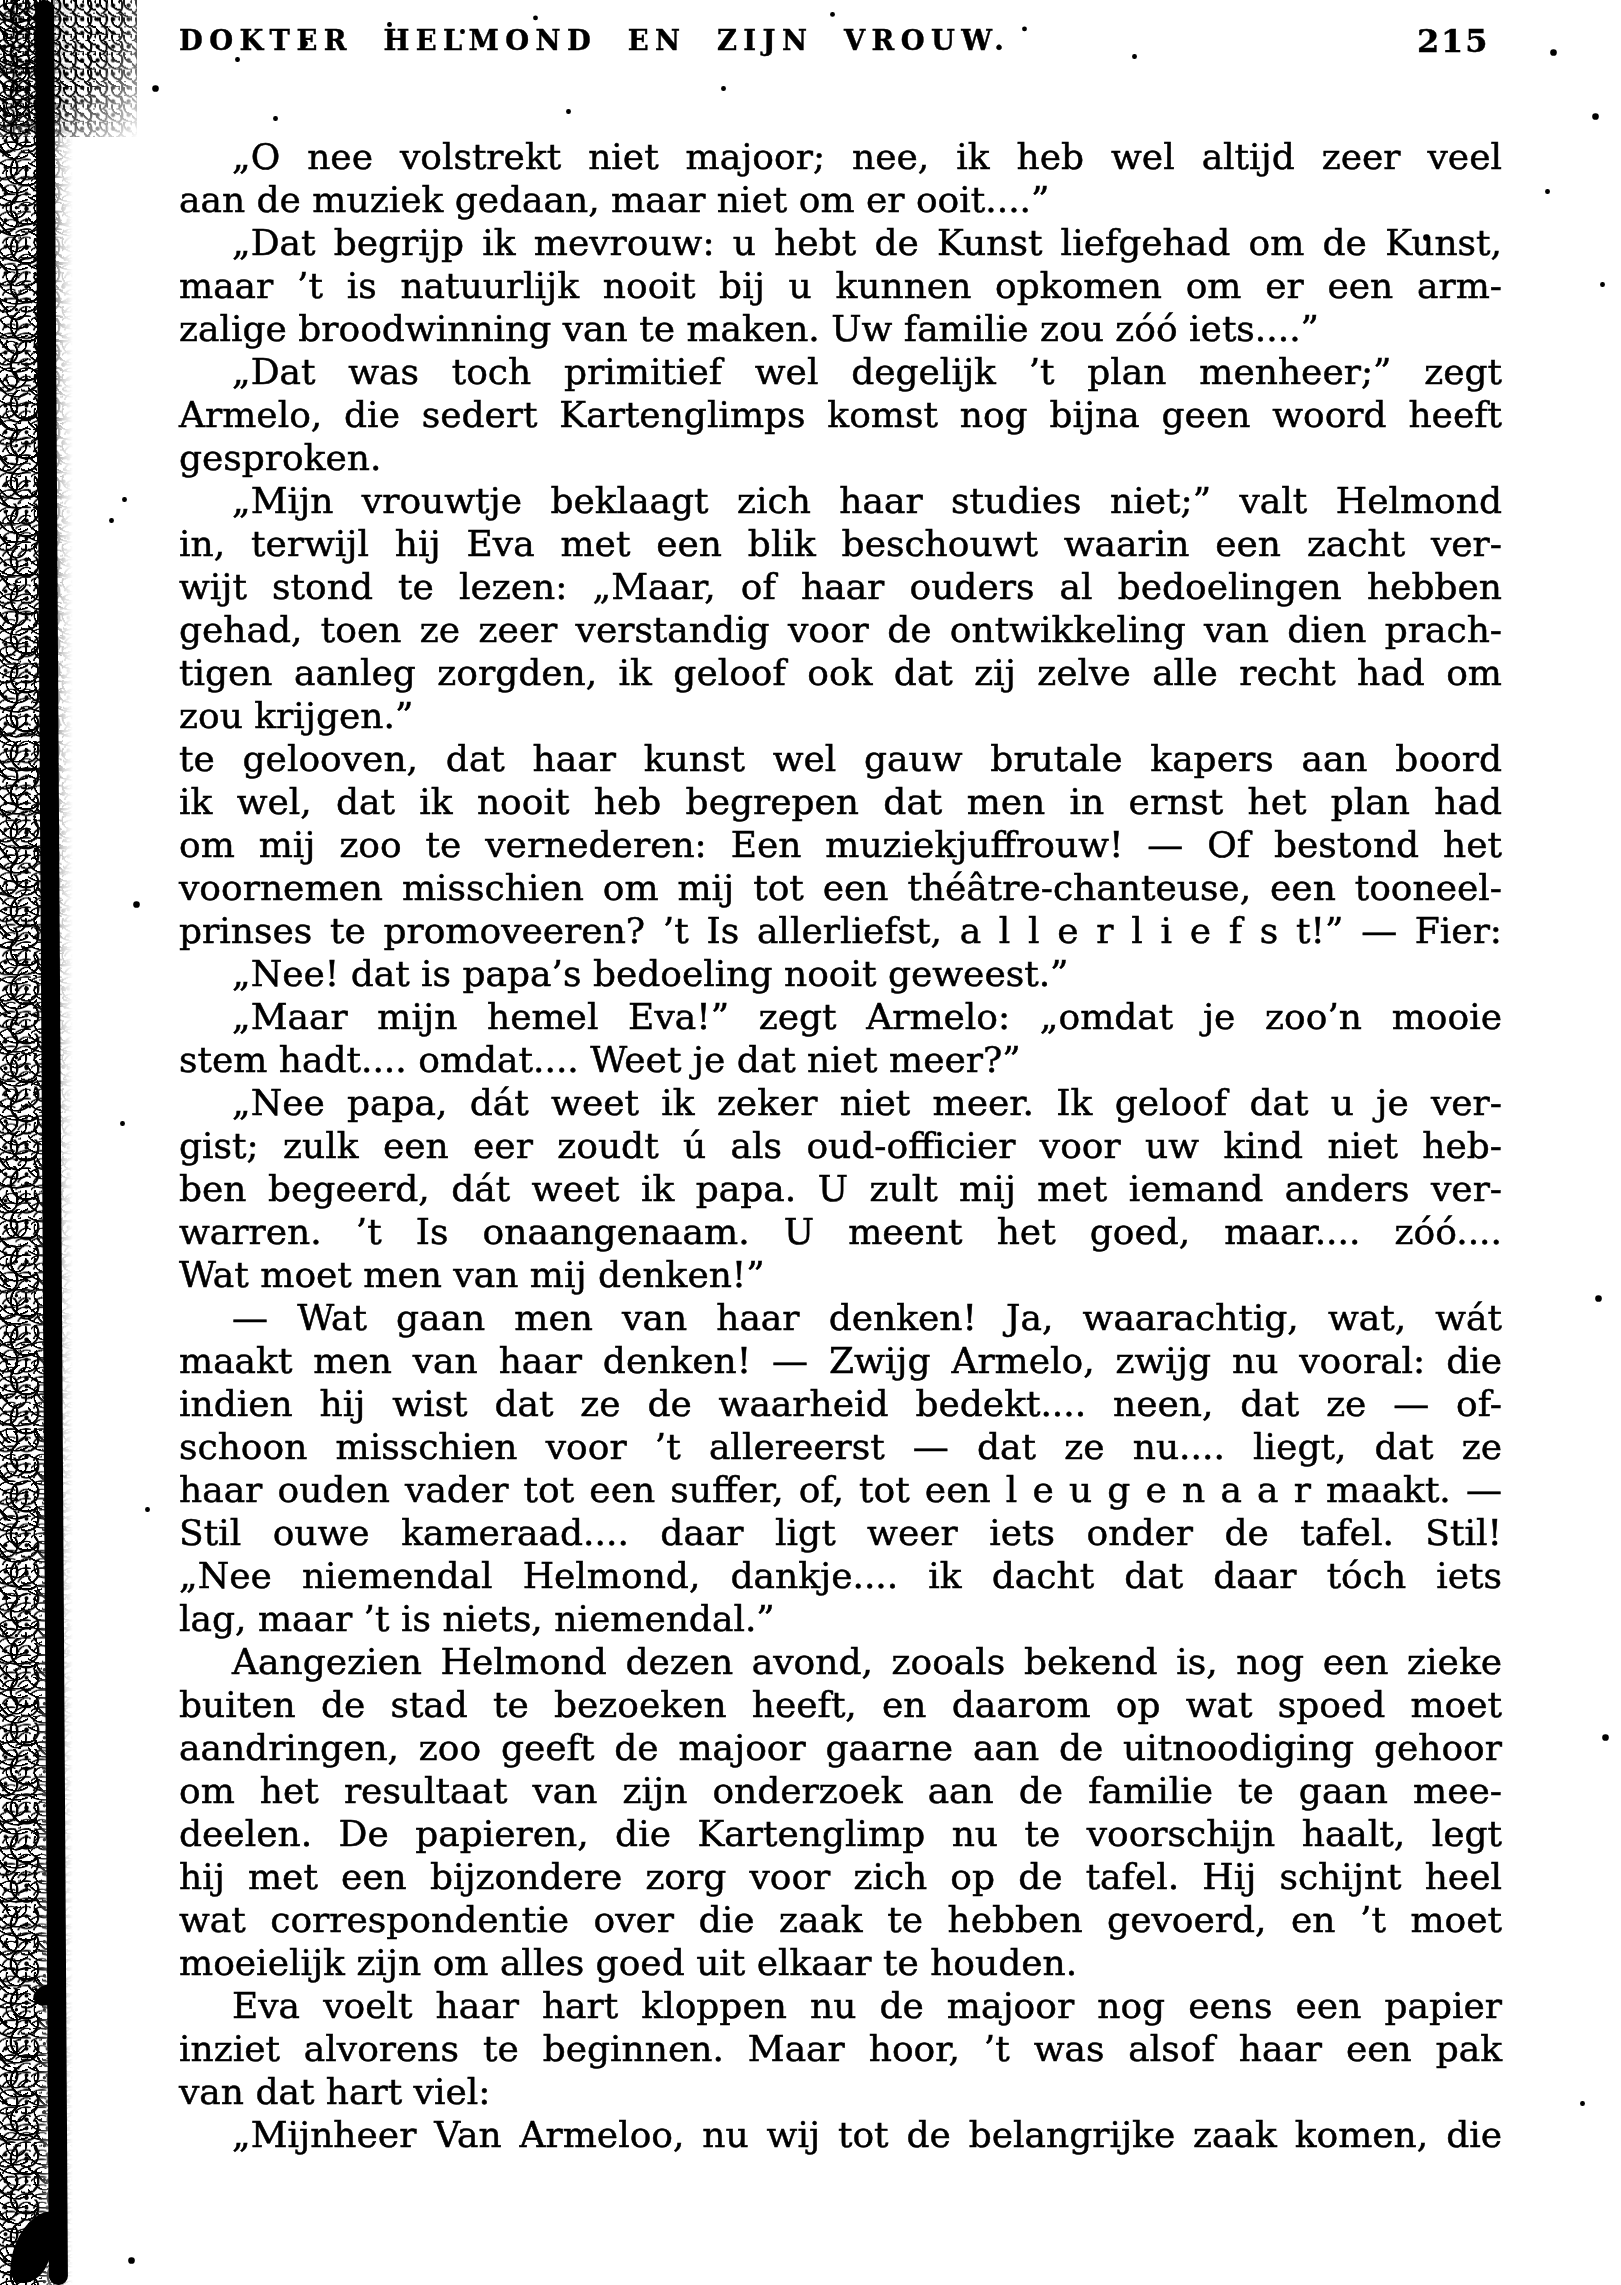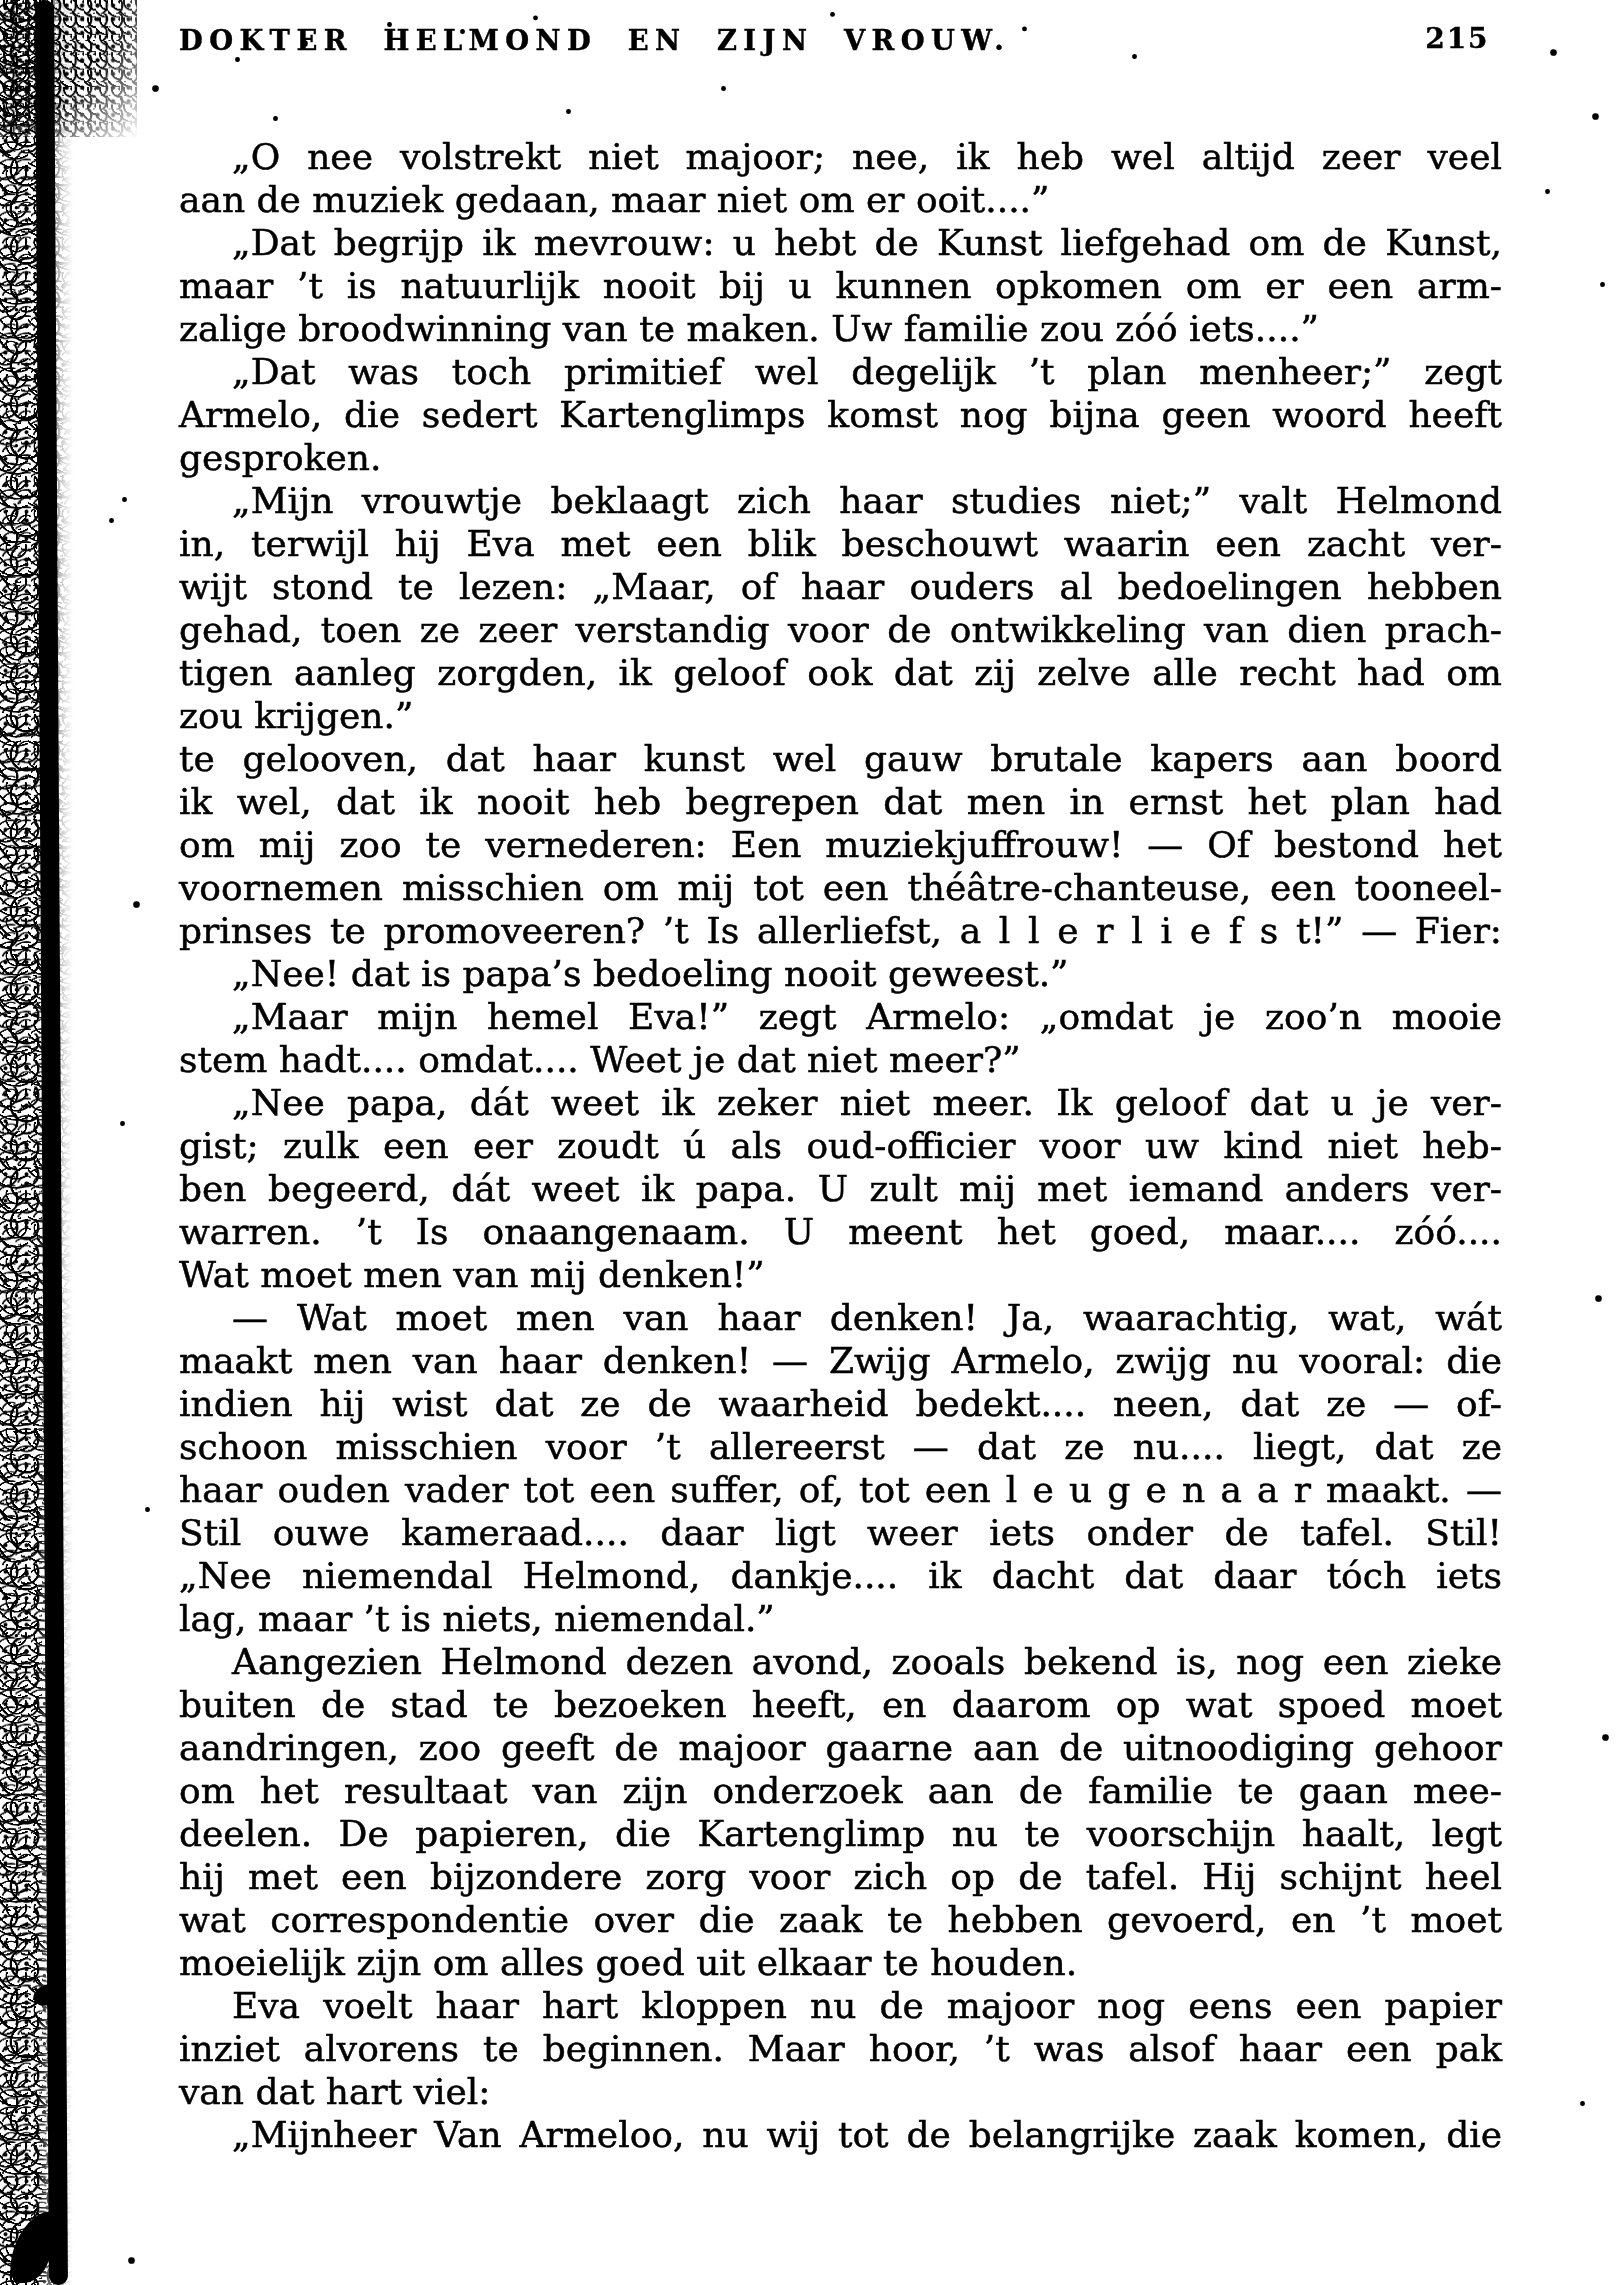--- a/index.html
+++ b/index.html
@@ -58,21 +58,21 @@
   .running-head{
     position:absolute;left:179px;top:24px;width:1323px;height:46px;
   }
   .head-title{
     position:absolute;left:0;right:0;top:0;
     font-size:27.4px;font-weight:bold;letter-spacing:6.4px;word-spacing:14.6px;
     -webkit-text-stroke:0.4px #000;
   }
   .head-page-number{
     position:absolute;right:12.8px;top:-1.8px;
-    font-size:28px;font-weight:bold;letter-spacing:1.8px;
+    font-size:32px;font-weight:bold;letter-spacing:1.8px;
     -webkit-text-stroke:0.4px #000;
   }
   
   .page-text{
     position:absolute;left:179px;top:135px;width:1323px;
     font-size:36px;line-height:43px;
     -webkit-text-stroke:0.5px #000;
   }
   .line{white-space:normal;text-align:left;}
   .line.j{text-align:justify;text-align-last:justify;}
@@ -114,21 +114,21 @@
     <div class="line j">voornemen misschien om mij tot een théâtre-chanteuse, een tooneel-</div>
     <div class="line j">prinses te promoveeren? ’t Is allerliefst, a l l e r l i e f s t!” — Fier:</div>
     <div class="line in">„Nee! dat is papa’s bedoeling nooit geweest.”</div>
     <div class="line j in">„Maar mijn hemel Eva!” zegt Armelo: „omdat je zoo’n mooie</div>
     <div class="line">stem hadt.... omdat.... Weet je dat niet meer?”</div>
     <div class="line j in">„Nee papa, dát weet ik zeker niet meer. Ik geloof dat u je ver-</div>
     <div class="line j">gist; zulk een eer zoudt ú als oud-officier voor uw kind niet heb-</div>
     <div class="line j">ben begeerd, dát weet ik papa. U zult mij met iemand anders ver-</div>
     <div class="line j">warren. ’t Is onaangenaam. U meent het goed, maar.... zóó....</div>
     <div class="line">Wat moet men van mij denken!”</div>
-    <div class="line j in">— Wat moet men van haar denken! Ja, waarachtig, wat, wát</div>
+    <div class="line j in">— Wat gaan men van haar denken! Ja, waarachtig, wat, wát</div>
     <div class="line j">maakt men van haar denken! — Zwijg Armelo, zwijg nu vooral: die</div>
     <div class="line j">indien hij wist dat ze de waarheid bedekt.... neen, dat ze — of-</div>
     <div class="line j">schoon misschien voor ’t allereerst — dat ze nu.... liegt, dat ze</div>
     <div class="line j">haar ouden vader tot een suffer, of, tot een l e u g e n a a r maakt. —</div>
     <div class="line j">Stil ouwe kameraad.... daar ligt weer iets onder de tafel. Stil!</div>
     <div class="line j">„Nee niemendal Helmond, dankje.... ik dacht dat daar tóch iets</div>
     <div class="line">lag, maar ’t is niets, niemendal.”</div>
     <div class="line j in">Aangezien Helmond dezen avond, zooals bekend is, nog een zieke</div>
     <div class="line j">buiten de stad te bezoeken heeft, en daarom op wat spoed moet</div>
     <div class="line j">aandringen, zoo geeft de majoor gaarne aan de uitnoodiging gehoor</div>

